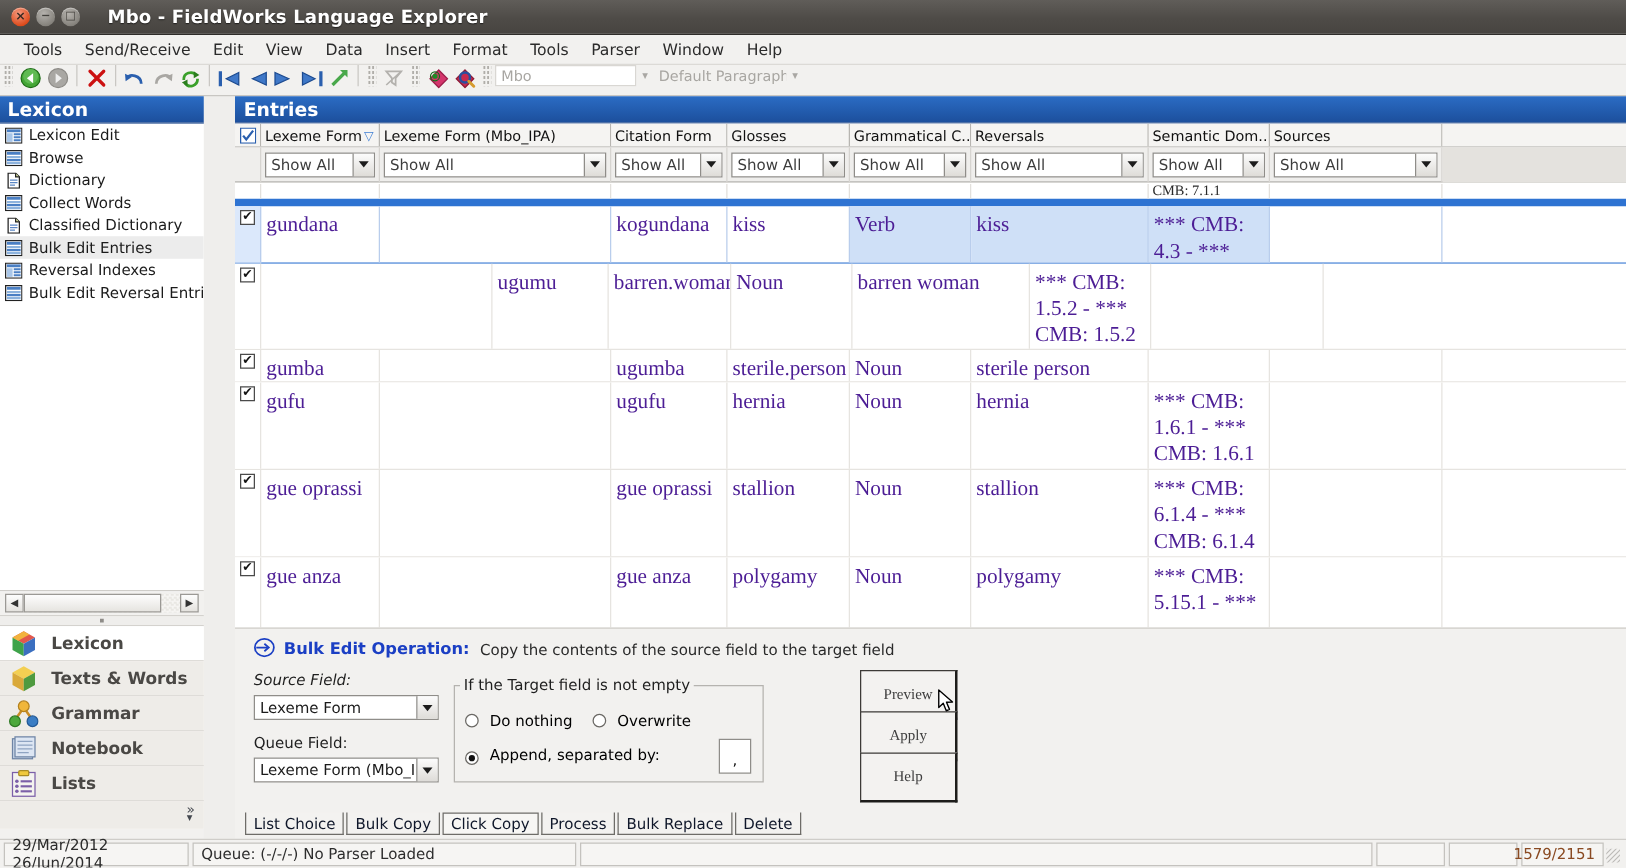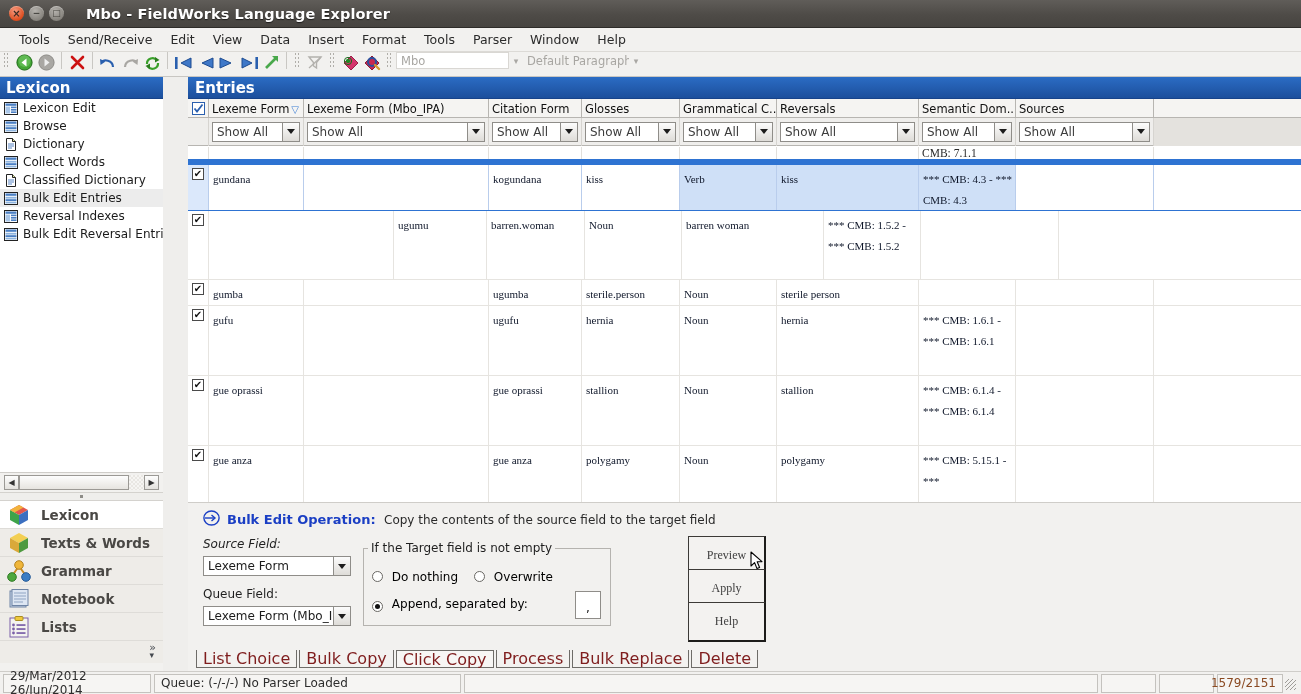--- a/index.html
+++ b/index.html
@@ -134,21 +134,21 @@
   .grid-body { position:absolute; left:0; top:48px; right:16px; bottom:0; overflow:hidden; }
   .toprow-clip { height:12px; display:flex; border-bottom:0; }
   .toprow-clip .c { border-right:1px solid #e2e0dc; font-size:11.5px; color:#2a2a2a;
                     overflow:hidden; position:relative; }
   .toprow-clip .c span { position:absolute; bottom:0px; left:3px; white-space:nowrap; }
 
   .selband { height:5px; background:#2e73d2; }
 
   .row { display:flex; border-bottom:1px solid #e6e4e0; background:#fff; }
   .row.sel { border-top:1px solid #2e73d2; border-bottom:1px solid #2e73d2; }
-  .cell { border-right:1px solid #e6e4e0; font-size:11px; color:#0f172a;
+  .cell { border-right:1px solid #e6e4e0; font-size:17px; color:#4c1d95;
           padding:4px 0 0 4px; line-height:21px; overflow:hidden; white-space:normal;
           font-family:"Liberation Serif","DejaVu Serif",serif; }
   .row.sel .cell { border-right:1px solid #b9cdec; }
   .cell.hl { background:#cfe0f7; }
   .cell.chk { padding:1px 0 0 0; display:flex; justify-content:center; align-items:flex-start;
               background:#fff; }
   .row.sel .cell.chk { background:#dbe8fb; }
   .cbx { width:12px; height:12px; border:1px solid #4a4a4a; background:#fff;
          display:flex; align-items:center; justify-content:center; margin-top:2px; }
   .cbx:after { content:"✔"; font-size:10px; color:#111; line-height:1; font-family:"DejaVu Sans",sans-serif;}
@@ -200,21 +200,21 @@
   .sepbox { position:absolute; right:9px; top:42px; width:26px; height:28px;
             border:1px solid #8f8d89; background:#fff; font-size:12px; color:#111;
             display:flex; align-items:flex-end; justify-content:center; padding-bottom:3px; }
 
   .pbtn { position:absolute; width:78px; height:40px; background:#f3f2f0;
           border:1px solid #3c3a37; border-right:2px solid #1d1c1a; border-bottom:2px solid #1d1c1a;
           font-size:12px; color:#404040; display:flex; align-items:center; justify-content:center;font-family:Liberation Serif, serif; }
 
   .tabrow { position:absolute; left:0; top:570px; width:1138px; height:24px;
             background:#f2f1ef; display:flex; align-items:center; padding-left:8px; gap:2px; }
-  .tabbtn { height:18px; padding:0 6px; font-size:16px; color:#7f1d1d;
+  .tabbtn { height:18px; padding:0 6px; font-size:12px; color:#0f172a;
             border:1px solid #6e6c68; border-top:0; background:#f3f2f0;
             display:flex; align-items:center; }
   .tabbtn.active { border-top:1px solid #6e6c68; background:#f7f6f4; }
 
   
   .statusbar { position:absolute; left:0; top:671px; width:1301px; height:23px;
                background:#f2f1ef; border-top:1px solid #cfcdc9; display:flex; align-items:center; }
   .sb { height:19px; border:1px solid #c4c2be; background:#f6f5f3; display:flex;
         align-items:center; padding:0 6px; font-size:12px; color:#2d2d2d; margin-left:3px; }
   .sb.flex { flex:1; }

